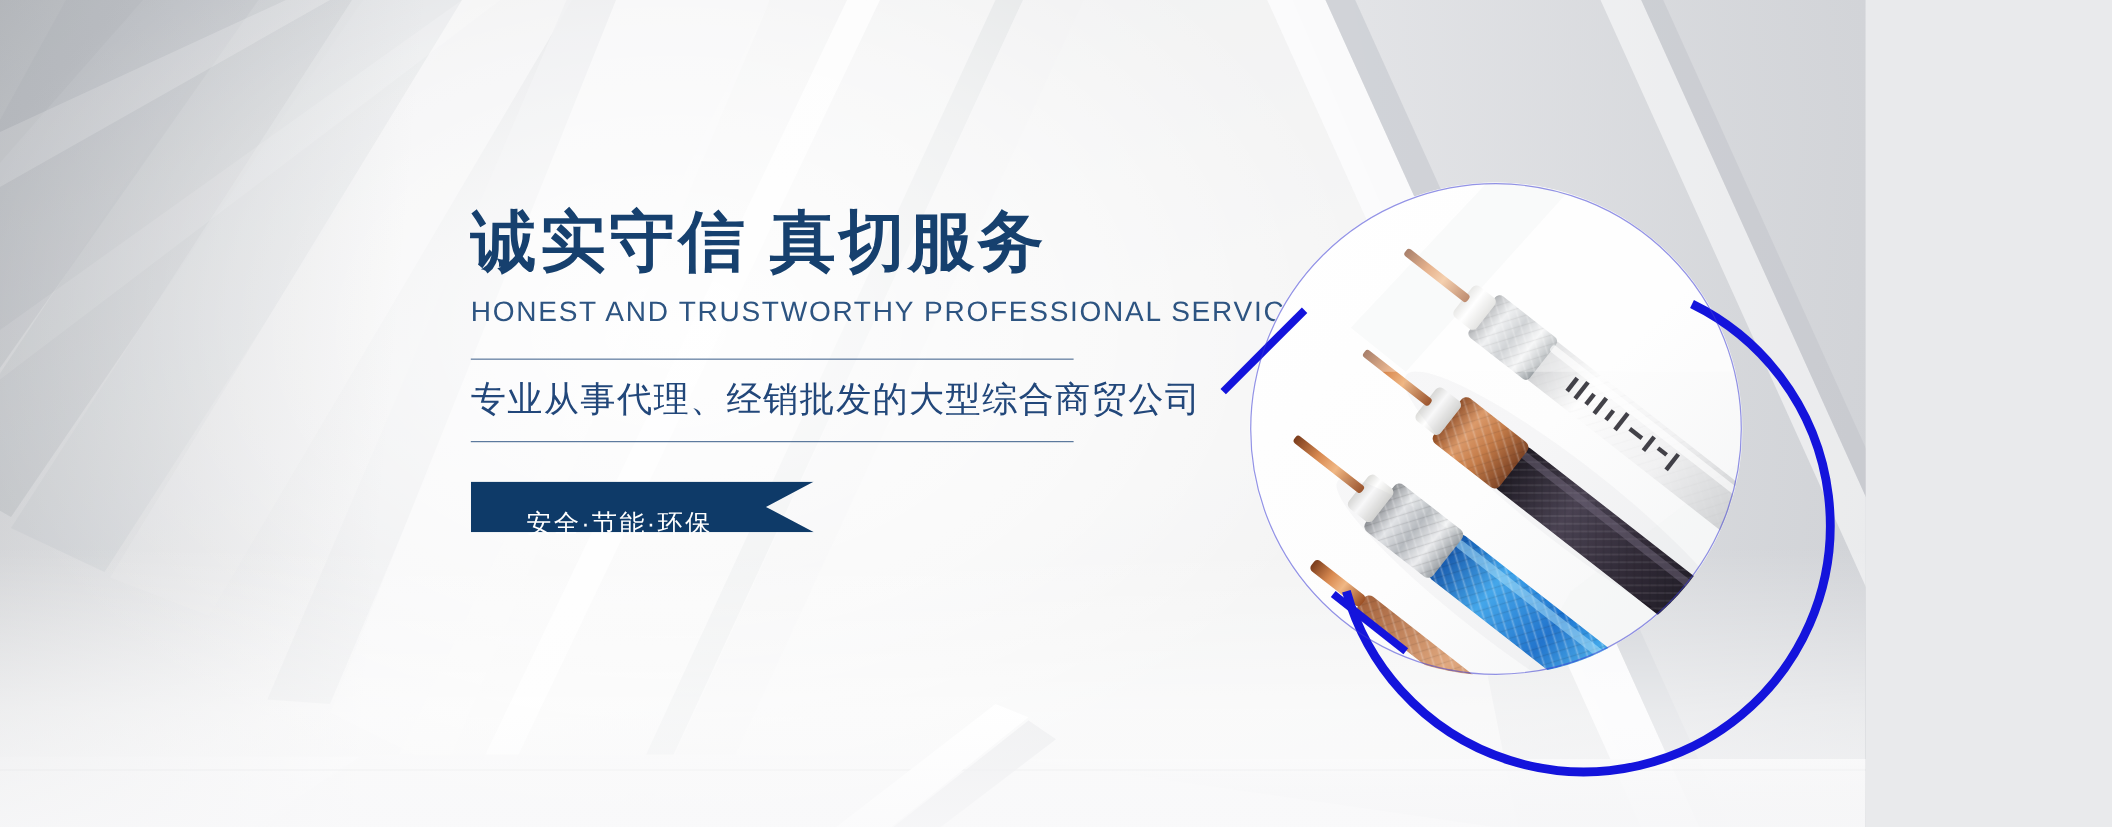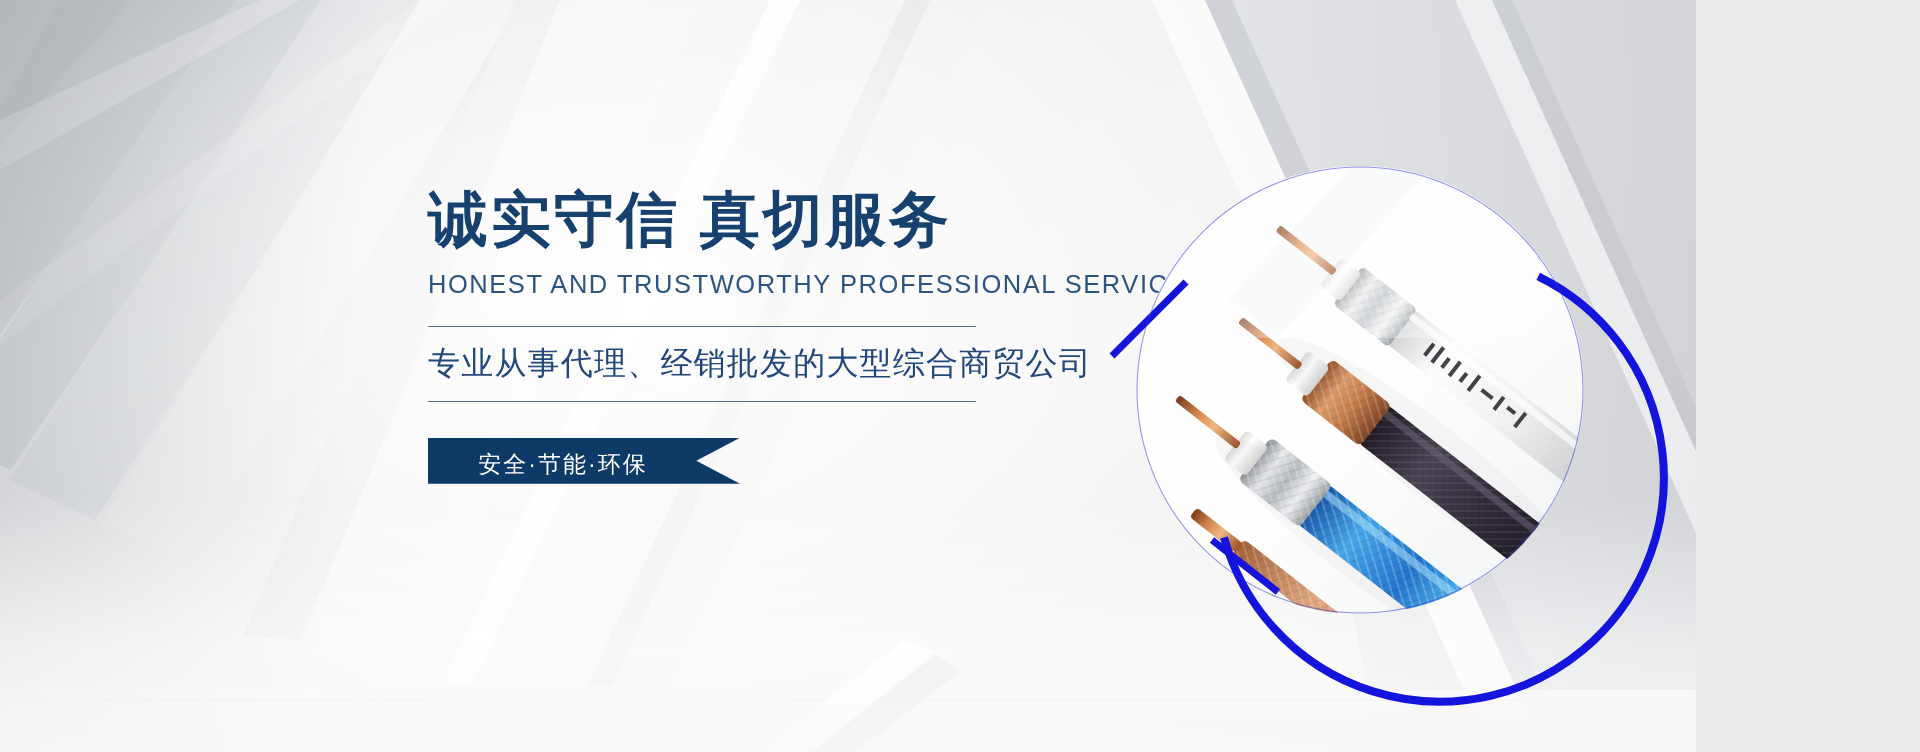--- a/index.html
+++ b/index.html
@@ -78,21 +78,21 @@
 
   
   .ribbon-wrap{ margin-top:36px; position:relative; width:312px; height:46px; }
   .ribbon-shape{
     position:absolute; inset:0;
     background:#0e3a68;
     clip-path:polygon(0 0, 100% 0, 100% 0, 86% 50%, 100% 100%, 100% 100%, 0 100%);
   }
   .ribbon-label{
     position:absolute;
-    left:0; top:4px;
+    left:0; top:16px;
     width:270px; height:46px;
     display:flex; align-items:center; justify-content:center;
     color:#ffffff;
     font-size:23px;
     letter-spacing:2px;
     white-space:nowrap;
   }
 
   
   .medallion{

